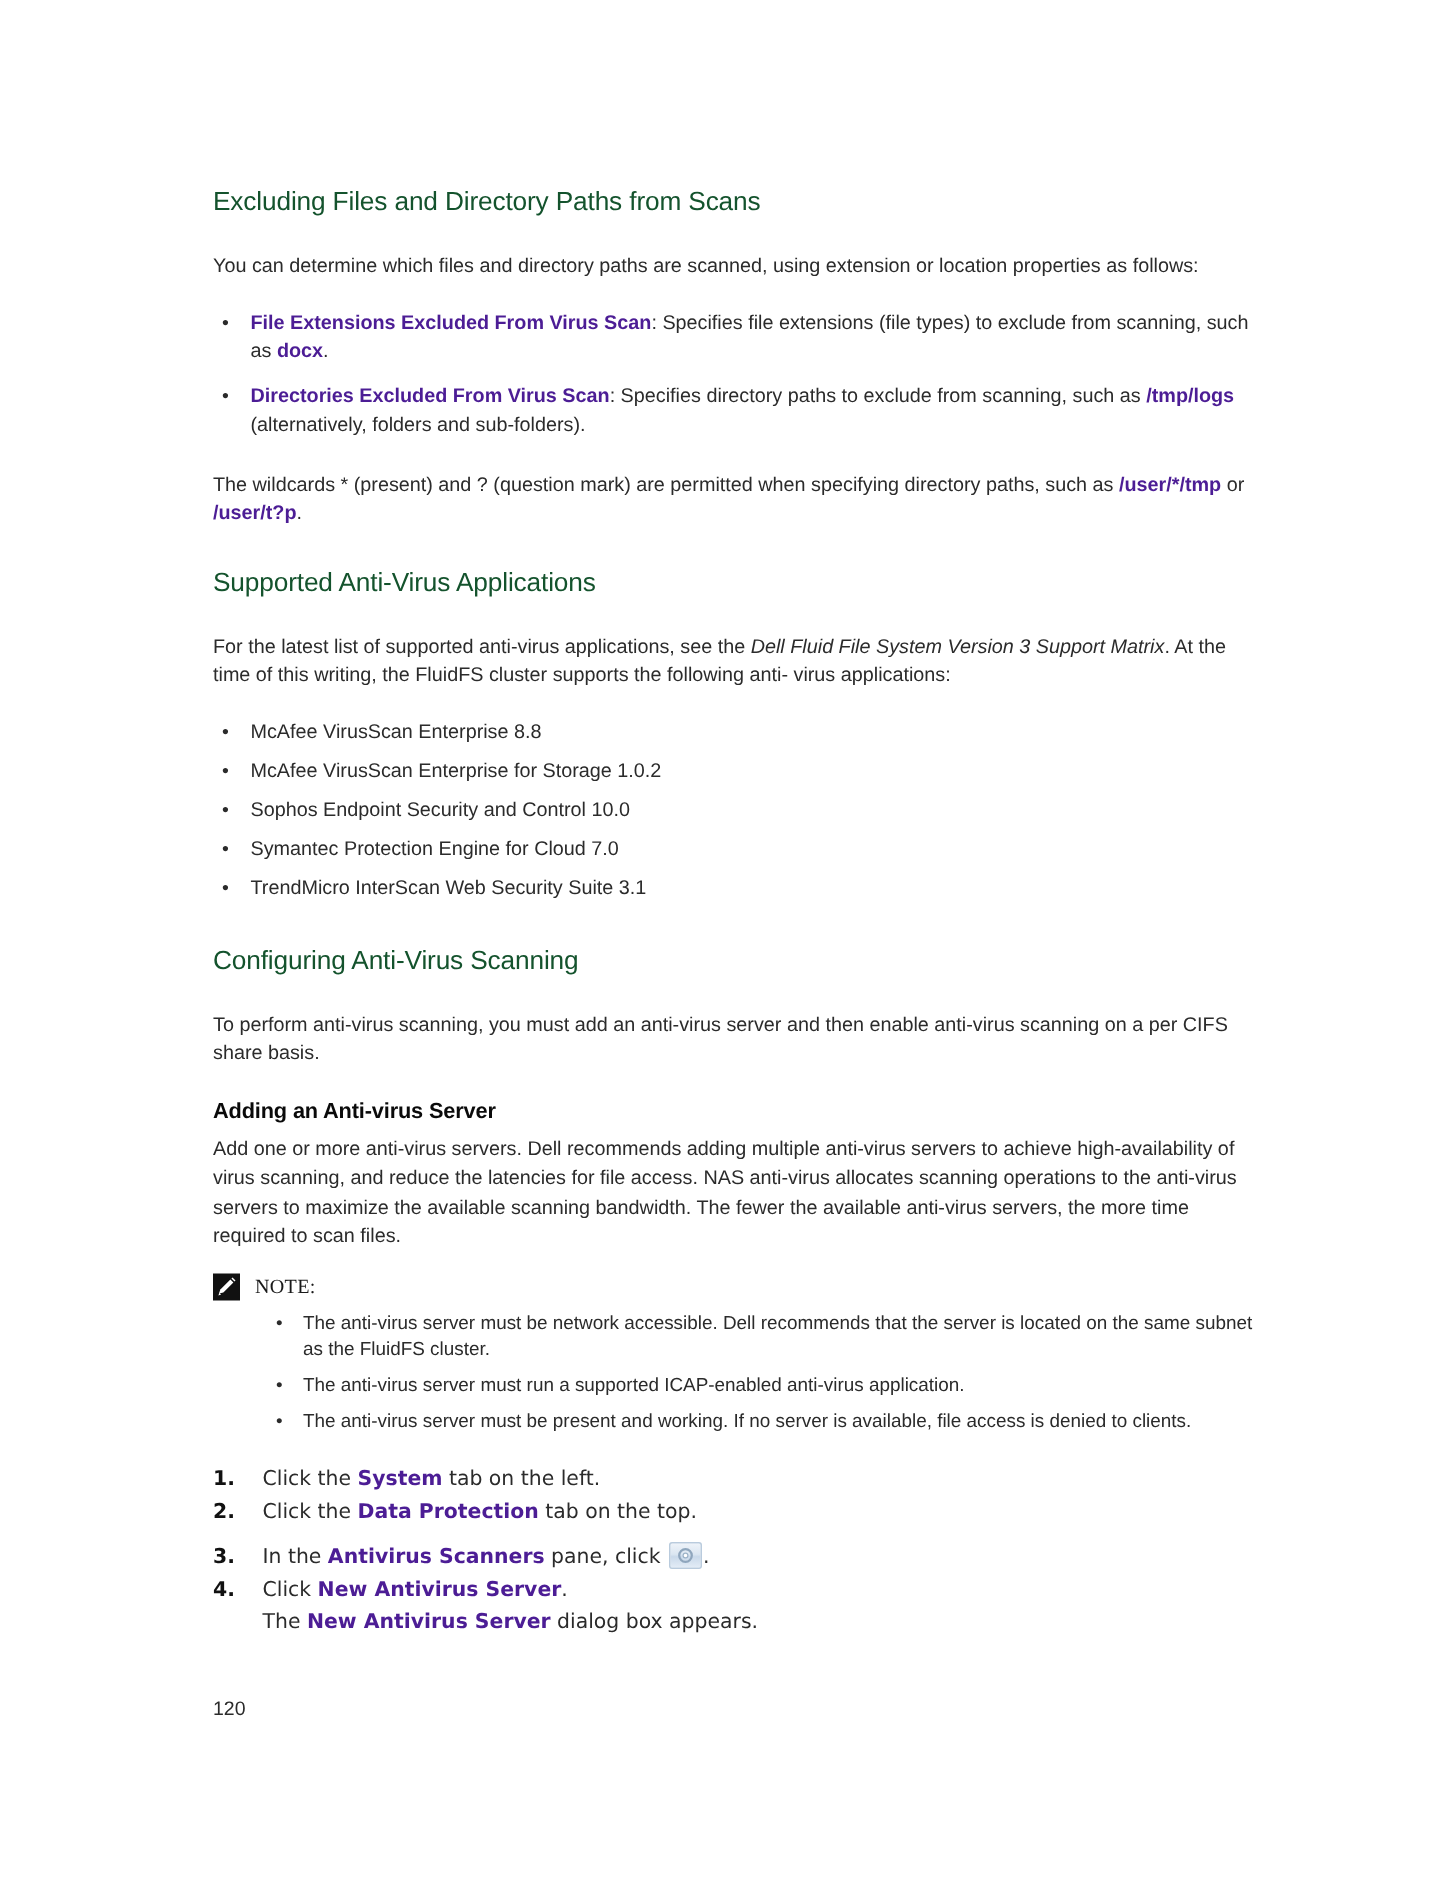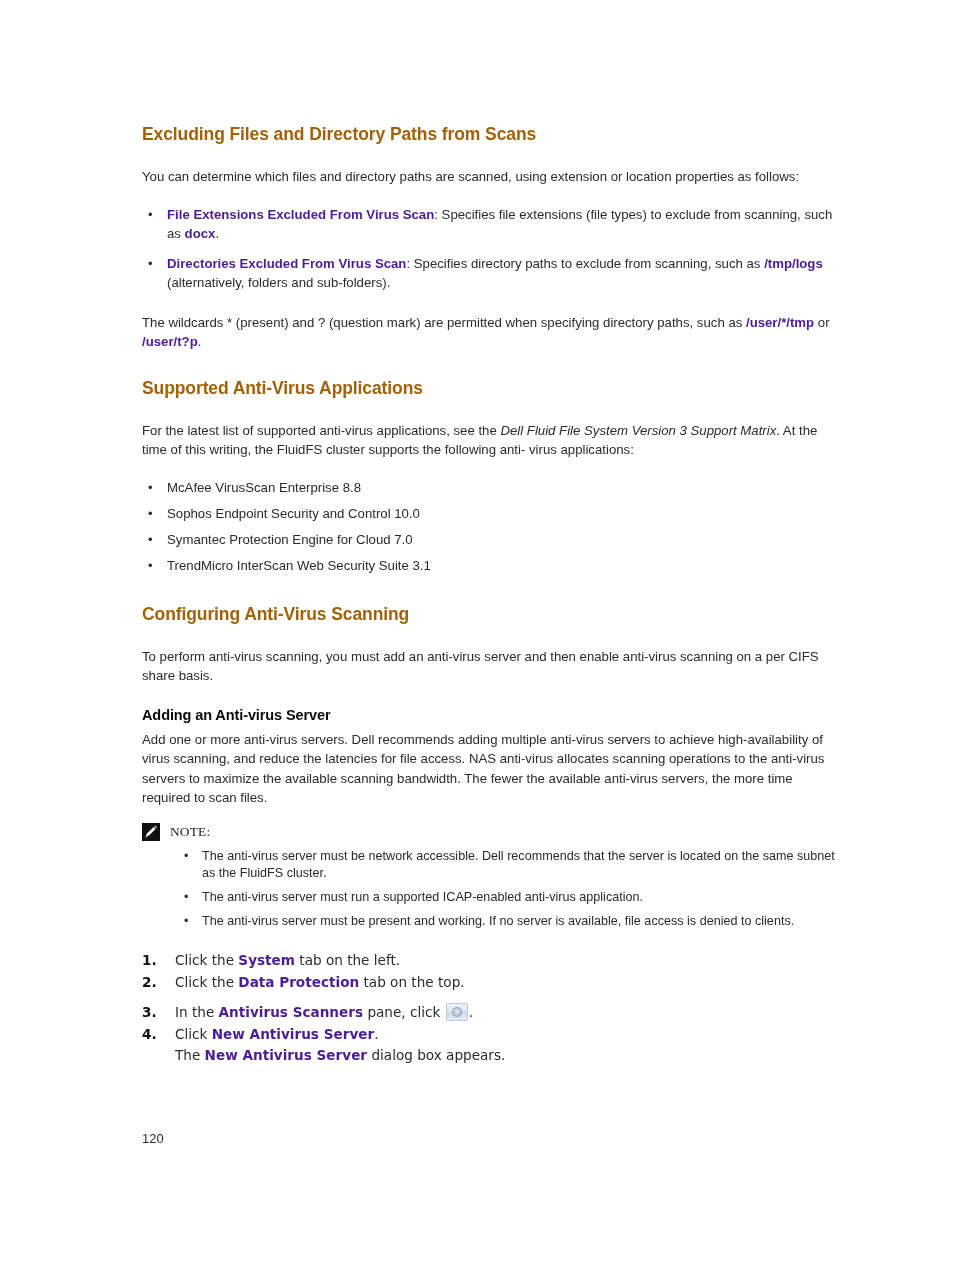--- a/index.html
+++ b/index.html
@@ -17,22 +17,22 @@
   }
   .page {
     position: absolute;
     left: 142px;
     top: 0;
     width: 694px;
   }
 
   h1.section-title {
     font-size: 17.5px;
-    font-weight: bold;
-    color: #a16207;
+    font-weight: normal;
+    color: #14532d;
     margin: 0;
     letter-spacing: -0.1px;
   }
   h2.sub-title {
     font-size: 14.5px;
     font-weight: bold;
     color: #0a0a0a;
     margin: 0;
     letter-spacing: -0.1px;
   }
@@ -215,20 +215,21 @@
   <h1 class="section-title">Supported Anti-Virus Applications</h1>
 
   <div class="sp-22"></div>
 
   <p class="body-text"><span>For the latest list of supported anti-virus applications, see the </span><i>Dell Fluid File System Version 3 Support Matrix</i><span>. At the time of this writing, the FluidFS cluster supports the following anti- virus applications:</span></p>
 
   <div class="sp-18"></div>
 
   <ul class="bullets apps">
     <li><span>McAfee VirusScan Enterprise 8.8</span></li>
+    <li><span>McAfee VirusScan Enterprise for Storage 1.0.2</span></li>
     <li><span>Sophos Endpoint Security and Control 10.0</span></li>
     <li><span>Symantec Protection Engine for Cloud 7.0</span></li>
     <li><span>TrendMicro InterScan Web Security Suite 3.1</span></li>
   </ul>
 
   <div class="sp-24" style="height:22px;"></div>
 
   <h1 class="section-title">Configuring Anti-Virus Scanning</h1>
 
   <div class="sp-22"></div>

